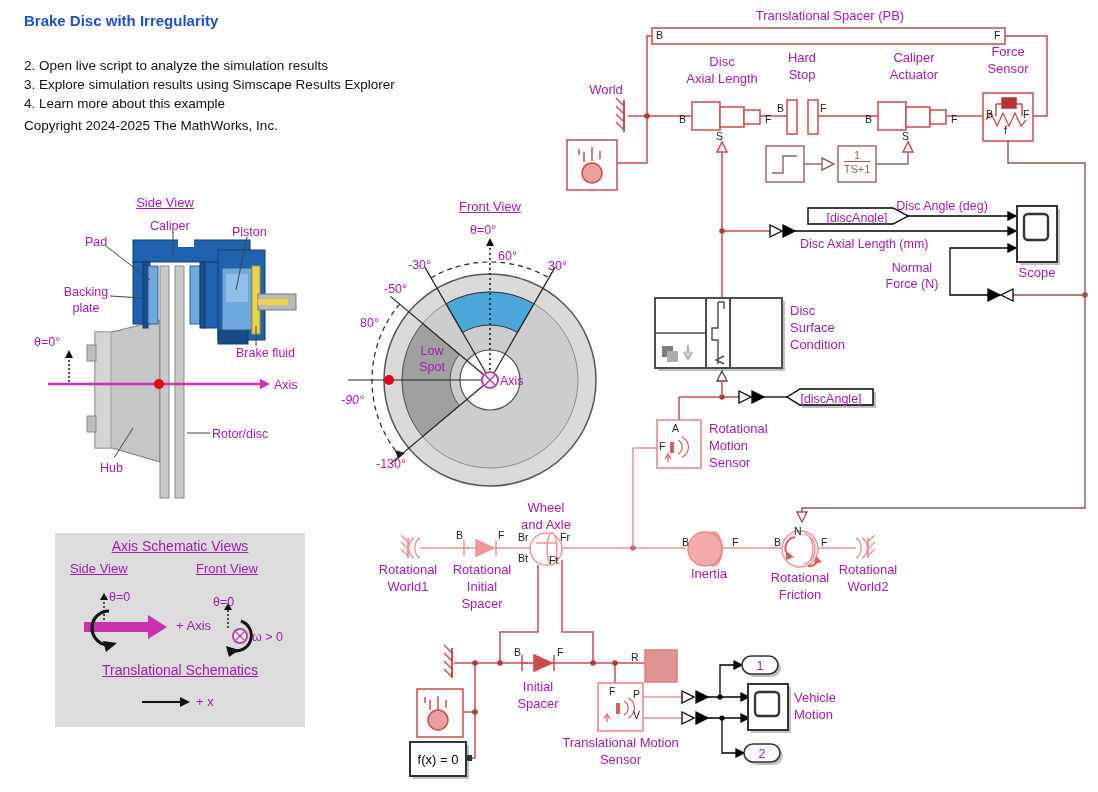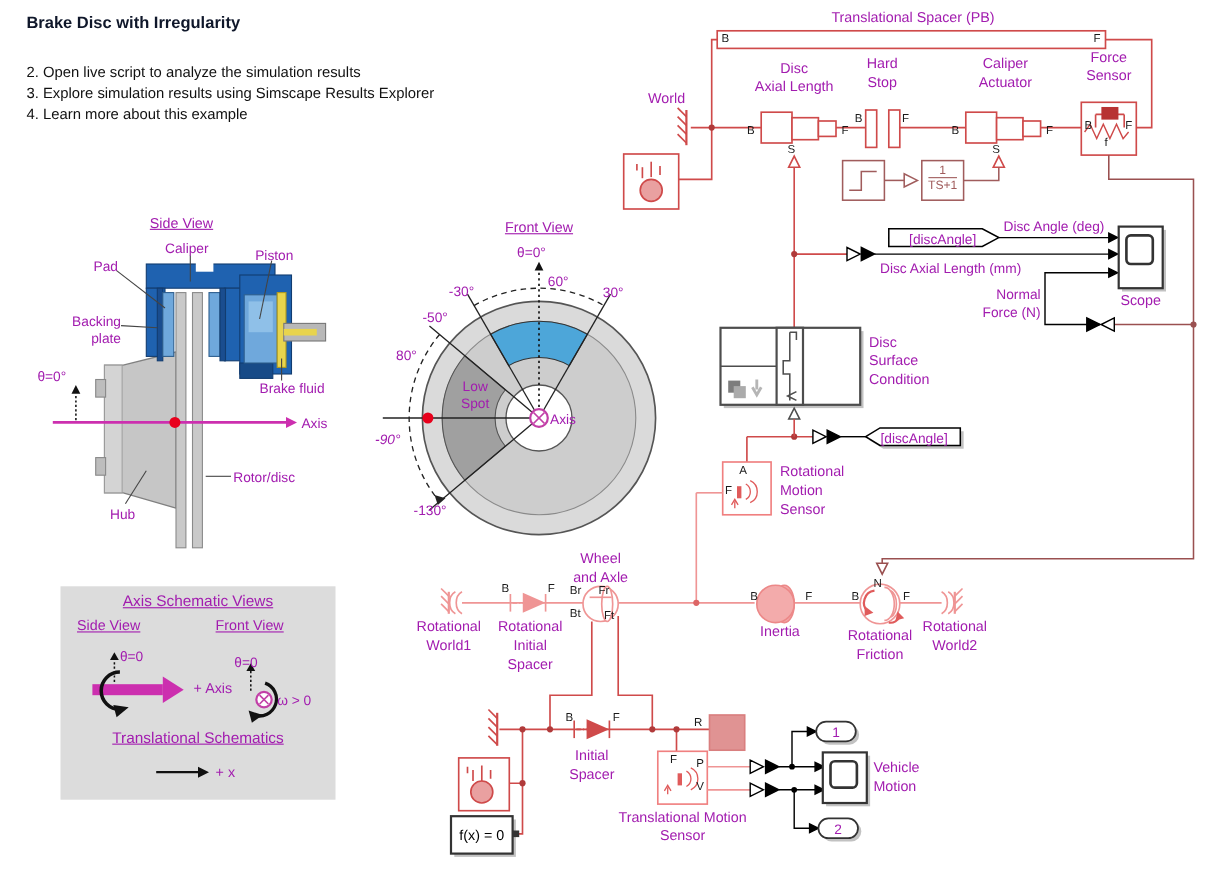--- a/index.html
+++ b/index.html
@@ -1,23 +1,23 @@
 <!DOCTYPE html>
 <html><head>
 <meta charset="utf-8">
 <style>
   html,body{margin:0;padding:0;background:#fff;}
   #canvas{position:relative;width:1098px;height:792px;background:#fff;overflow:hidden;
           font-family:"Liberation Sans",sans-serif;}
   svg{position:absolute;left:0;top:0;z-index:0;}
   .lbl{position:absolute;z-index:2;font:12.5px/1.3 "Liberation Sans",sans-serif;color:#a21caf;white-space:pre-line;}
-  .c{text-align:center;} .r{text-align:right;} .u{text-decoration:underline;}
+  .c{text-align:center;} .r{text-align:center;} .u{text-decoration:underline;}
   .b13{font-size:13px;} .b14{font-size:14px;}
   .port{position:absolute;z-index:2;font:10.5px "Liberation Sans",sans-serif;color:#1a1a1a;}
-  .title{position:absolute;z-index:2;font:bold 15px "Liberation Sans",sans-serif;color:#0f172a;}
+  .title{position:absolute;z-index:2;font:bold 15px "Liberation Sans",sans-serif;color:#1d4ed8;}
   .step{position:absolute;z-index:2;font:13.5px "Liberation Sans",sans-serif;color:#111;}
   .tf{position:absolute;z-index:2;display:flex;flex-direction:column;align-items:center;
       font:11px "Liberation Sans",sans-serif;color:#a05c5c;}
   .tf .den{border-top:1px solid #a05c5c;padding-top:1px;}
   .solver{position:absolute;z-index:2;display:flex;align-items:center;justify-content:center;
       font:13px "Liberation Sans",sans-serif;color:#000;}
 </style>
 </head>
 <body>
 
@@ -391,20 +391,21 @@
     <rect x="413" y="745" width="56" height="34" fill="#9a9a9a" opacity="0.6"></rect>
     <rect x="410" y="742" width="56" height="34" fill="#fff" stroke="#333" stroke-width="2"></rect>
     <rect x="466" y="755" width="6" height="6" fill="#333"></rect>
   </g>
 </svg>
 
 <div class="title" style="left:24px;top:12px;">Brake Disc with Irregularity</div>
 <div class="step" style="left:24px;top:58px;">2. Open live script to analyze the simulation results</div>
 <div class="step" style="left:24px;top:77px;">3. Explore simulation results using Simscape Results Explorer</div>
 <div class="step" style="left:24px;top:96px;">4. Learn more about this example</div>
+<div class="step" style="left:24px;top:118px;">Copyright 2024-2025 The MathWorks, Inc.</div>
 
 <div class="lbl c u b13" style="left:130px;top:195px;width:70px;">Side View</div>
 <div class="lbl" style="left:150px;top:218px;">Caliper</div>
 <div class="lbl" style="left:85px;top:234px;">Pad</div>
 <div class="lbl" style="left:232px;top:224px;">Piston</div>
 <div class="lbl r" style="left:62px;top:284px;width:48px;">Backing
 plate</div>
 <div class="lbl" style="left:236px;top:345px;">Brake fluid</div>
 <div class="lbl" style="left:34px;top:334px;">θ=0°</div>
 <div class="lbl" style="left:274px;top:377px;">Axis</div>
@@ -498,21 +499,21 @@
 <div class="port" style="left:902px;top:130px;">S</div>
 <div class="port" style="left:951px;top:113px;">F</div>
 <div class="port" style="left:986px;top:108px;">B</div>
 <div class="port" style="left:1023px;top:108px;">F</div>
 <div class="port" style="left:1004px;top:124px;">f</div>
 <div class="port" style="left:672px;top:422px;">A</div>
 <div class="port" style="left:659px;top:440px;">F</div>
 <div class="port" style="left:456px;top:529px;">B</div>
 <div class="port" style="left:498px;top:529px;">F</div>
 <div class="port" style="left:518px;top:531px;">Br</div>
-<div class="port" style="left:544px;top:531px;">Fr</div>
+<div class="port" style="left:560px;top:531px;">Fr</div>
 <div class="port" style="left:518px;top:552px;">Bt</div>
 <div class="port" style="left:549px;top:554px;">Ft</div>
 <div class="port" style="left:682px;top:536px;">B</div>
 <div class="port" style="left:732px;top:536px;">F</div>
 <div class="port" style="left:774px;top:536px;">B</div>
 <div class="port" style="left:794px;top:525px;">N</div>
 <div class="port" style="left:821px;top:536px;">F</div>
 <div class="port" style="left:514px;top:646px;">B</div>
 <div class="port" style="left:557px;top:646px;">F</div>
 <div class="port" style="left:631px;top:651px;">R</div>

